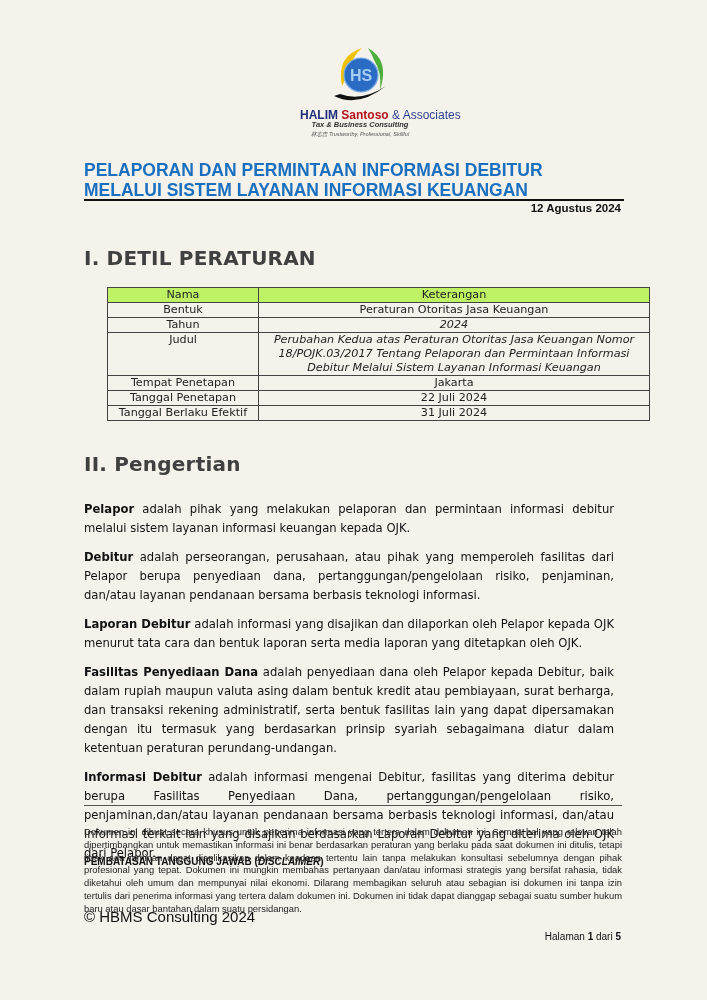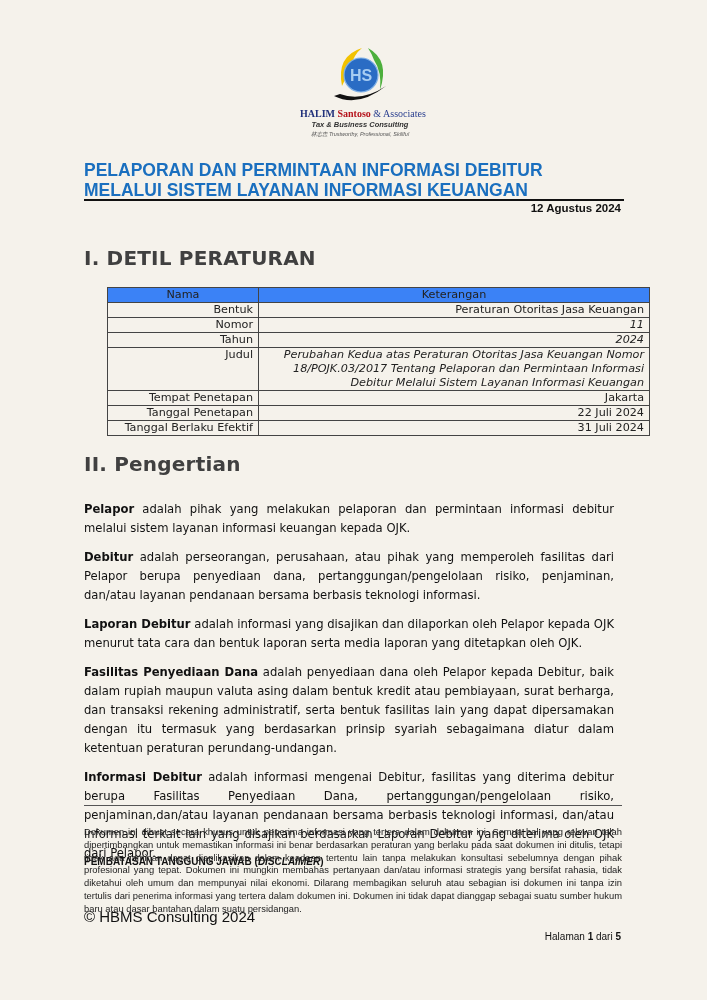--- a/index.html
+++ b/index.html
@@ -3,37 +3,37 @@
 <meta charset="utf-8">
 <style>
   html, body { margin:0; padding:0; }
   body {
     width:707px; height:1000px; background:#f5f2eb;
     font-family:"Liberation Sans", sans-serif; color:#111;
     position:relative; overflow:hidden;
   }
   .logo { position:absolute; left:300px; top:42px; width:120px; height:105px; }
   .logo svg { position:absolute; left:28px; top:0; }
-  .logo-line1 { position:absolute; top:66px; left:0; width:120px; text-align:center; font-family:Liberation Serif, serif; font-size:10px; color:#2a3f8f; white-space:nowrap; }
+  .logo-line1 { position:absolute; top:66px; left:0; width:120px; text-align:center; font-family:Liberation Sans, sans-serif; font-size:12px; color:#2a3f8f; white-space:nowrap; }
   .logo-line1 b { color:#1f2f7a; }
   .logo-line1 .red { color:#b5121b; font-weight:bold; }
   .logo-line2 { position:absolute; top:78px; left:0; width:120px; text-align:center; font-size:7.5px; font-style:italic; font-weight:bold; color:#333; white-space:nowrap; }
   .logo-line3 { position:absolute; top:89px; left:0; width:120px; text-align:center; font-size:5.5px; font-style:italic; color:#555; white-space:nowrap; }
 
   .title { position:absolute; left:84px; top:160px; width:540px; text-align:left; color:#1a6fbf; font-weight:bold; font-size:17.5px; line-height:20px; }
   .title-rule { position:absolute; left:84px; top:199px; width:540px; height:0; border-top:2px solid #111; }
   .title-date { position:absolute; right:86px; top:202px; font-weight:bold; font-size:11.5px; }
 
   .h1 { position:absolute; left:84px; font-family:"DejaVu Sans", sans-serif; font-weight:bold; color:#404040; font-size:20px; letter-spacing:0.2px; }
   .h1.s1 { top:246px; }
   .h1.s2 { top:452px; }
 
   table.reg { position:absolute; left:107px; top:287px; width:543px; border-collapse:collapse; font-family:"DejaVu Sans", sans-serif; font-size:11.2px; color:#222; }
-  table.reg td, table.reg th { border:1px solid #444; padding:0 5px; line-height:14px; text-align:right; vertical-align:top; font-weight:normal; }
-  table.reg th { background:#3b82f6; text-align:center; }
+  table.reg td, table.reg th { border:1px solid #444; padding:0 5px; line-height:14px; text-align:center; vertical-align:top; font-weight:normal; }
+  table.reg th { background:#bef264; text-align:center; }
   table.reg td.c1 { width:140px; }
   table.reg td.it { font-style:italic; }
 
   .defs { position:absolute; left:84px; top:500px; width:538px; font-family:"DejaVu Sans", sans-serif; font-size:11.6px; line-height:19px; text-align:justify; color:#111; }
   .defs p { margin:0 8px 10px 0; }
   .defs b { font-weight:bold; }
 
   .disc-rule { position:absolute; left:84px; top:805px; width:538px; border-top:1px solid #555; }
   .disc-title { position:absolute; left:84px; top:856px; font-weight:bold; font-size:10px; }
   .disc-text { position:absolute; left:84px; top:826px; width:538px; font-size:9.4px; line-height:12.8px; text-align:justify; color:#222; }
@@ -68,24 +68,20 @@
   <tbody>
       <tr>
     <th>Nama</th>
     <th>Keterangan</th>
   </tr>
   <tr>
     <td class="c1">Bentuk</td>
     <td>Peraturan Otoritas Jasa Keuangan</td>
   </tr>
   <tr>
-    <td class="c1">Nomor</td>
-    <td class="it">11</td>
-  </tr>
-  <tr>
     <td class="c1">Tahun</td>
     <td class="it">2024</td>
   </tr>
   <tr>
     <td class="c1">Judul</td>
     <td class="it">Perubahan Kedua atas Peraturan Otoritas Jasa Keuangan Nomor 18/POJK.03/2017 Tentang Pelaporan dan Permintaan Informasi Debitur Melalui Sistem Layanan Informasi Keuangan</td>
   </tr>
   <tr>
     <td class="c1">Tempat Penetapan</td>
     <td>Jakarta</td>

